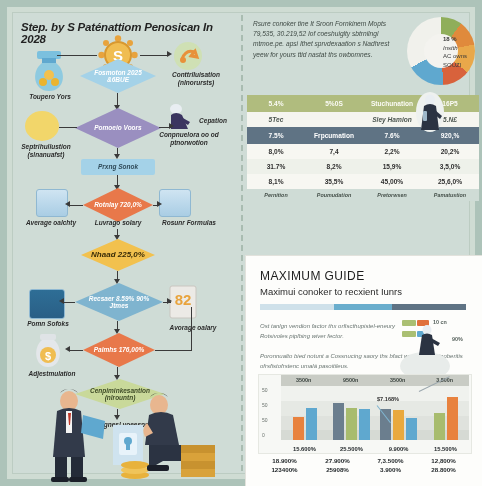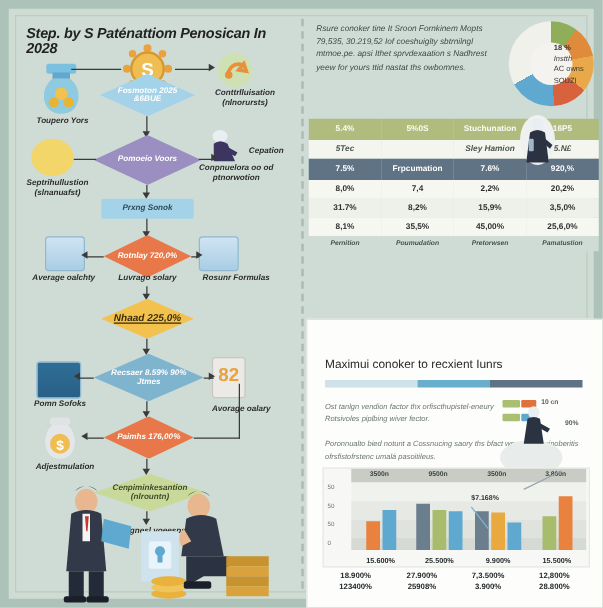--- a/index.html
+++ b/index.html
@@ -201,21 +201,21 @@
 
    <div class="cap" style="left:12px;top:212px;width:64px;">Average oalchty</div>
    <div class="cap" style="left:76px;top:212px;width:70px;">Luvrago solary</div>
    <div class="cap" style="left:146px;top:212px;width:72px;">Rosunr Formulas</div>
 
    <div class="arrow v" style="left:110px;top:222px;height:8px;"></div>
    <div class="ahead down" style="left:107px;top:228px;"></div>
 
    <div class="node diamond" style="left:74px;top:232px;width:74px;height:32px;color:#3a2d08;">
      <div class="dshape" style="background:#f2c14e;"></div>
-     <div class="dtxt" style="font-size:8px;text-decoration:underline;">Nhaad 225,0%</div>
+     <div class="dtxt" style="font-size:8px;">Nhaad 225,0%</div>
    </div>
 
    <div class="arrow v" style="left:110px;top:264px;height:10px;"></div>
    <div class="ahead down" style="left:107px;top:272px;"></div>
 
    <div class="node diamond" style="left:68px;top:276px;width:88px;height:38px;">
      <div class="dshape" style="background:#7fb4cf;"></div>
      <div class="dtxt">Recsaer 8.59% 90% Jtmes</div>
    </div>
 
@@ -368,20 +368,21 @@
        <td>Pernition</td>
        <td>Poumudation</td>
        <td>Pretorwsen</td>
        <td>Pamatustion</td>
      </tr>
    </tbody>
       </table>
  </div>
 
  <div id="card">
+   <div class="ch1">MAXIMUM GUIDE</div>
    <div class="ch2">Maximui conoker to recxient Iunrs</div>
    <div class="pbar">
      <i style="width:36%;background:#cfe1ea;"></i>
      <i style="width:28%;background:#6aaecd;"></i>
      <i style="width:36%;background:#5f7384;"></i>
    </div>
    <div class="cpara" style="top:66px;">Ost tanlgn vendion factor thx orfiscthupistel-eneury Rotsivoles piplbing wiver fector.</div>
    <div class="cpara" style="top:96px;width:206px;">Poronnualto bied notunt a Cossnucing saory ths bfact woare comprinoberitis ofrsfistofrstenc umalá pasoitileus.</div>
 
    <div class="minilegend">

